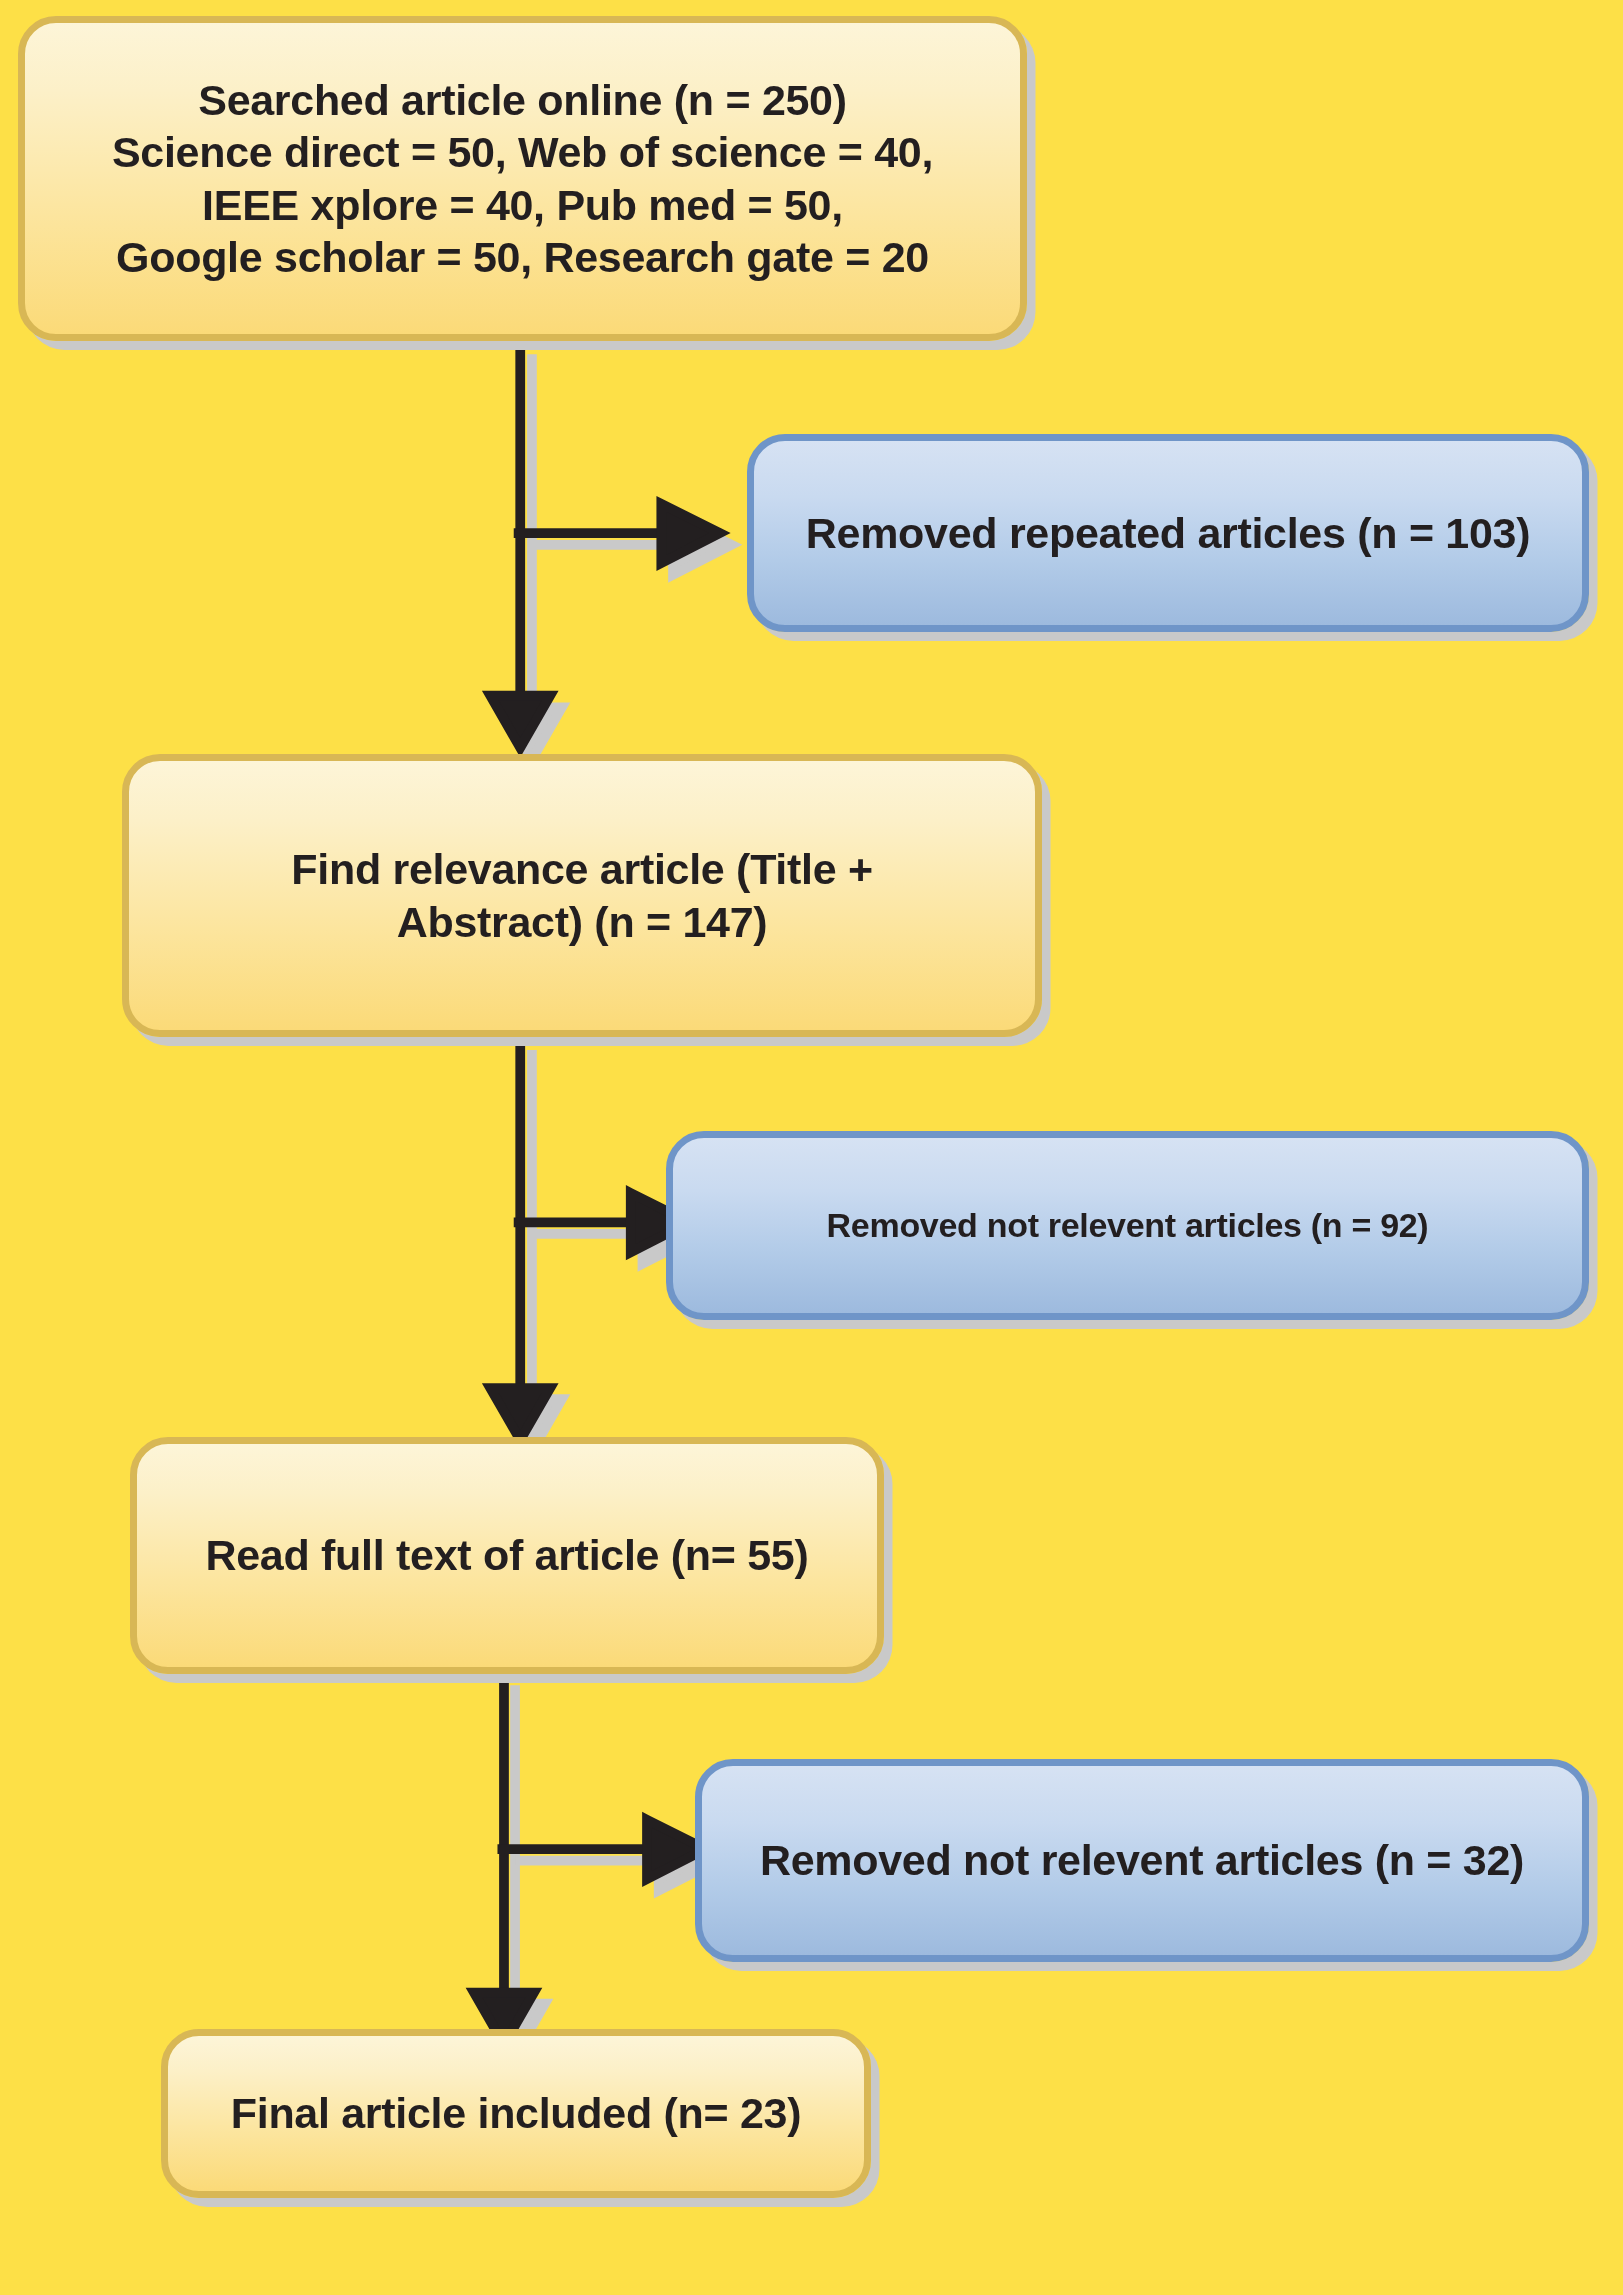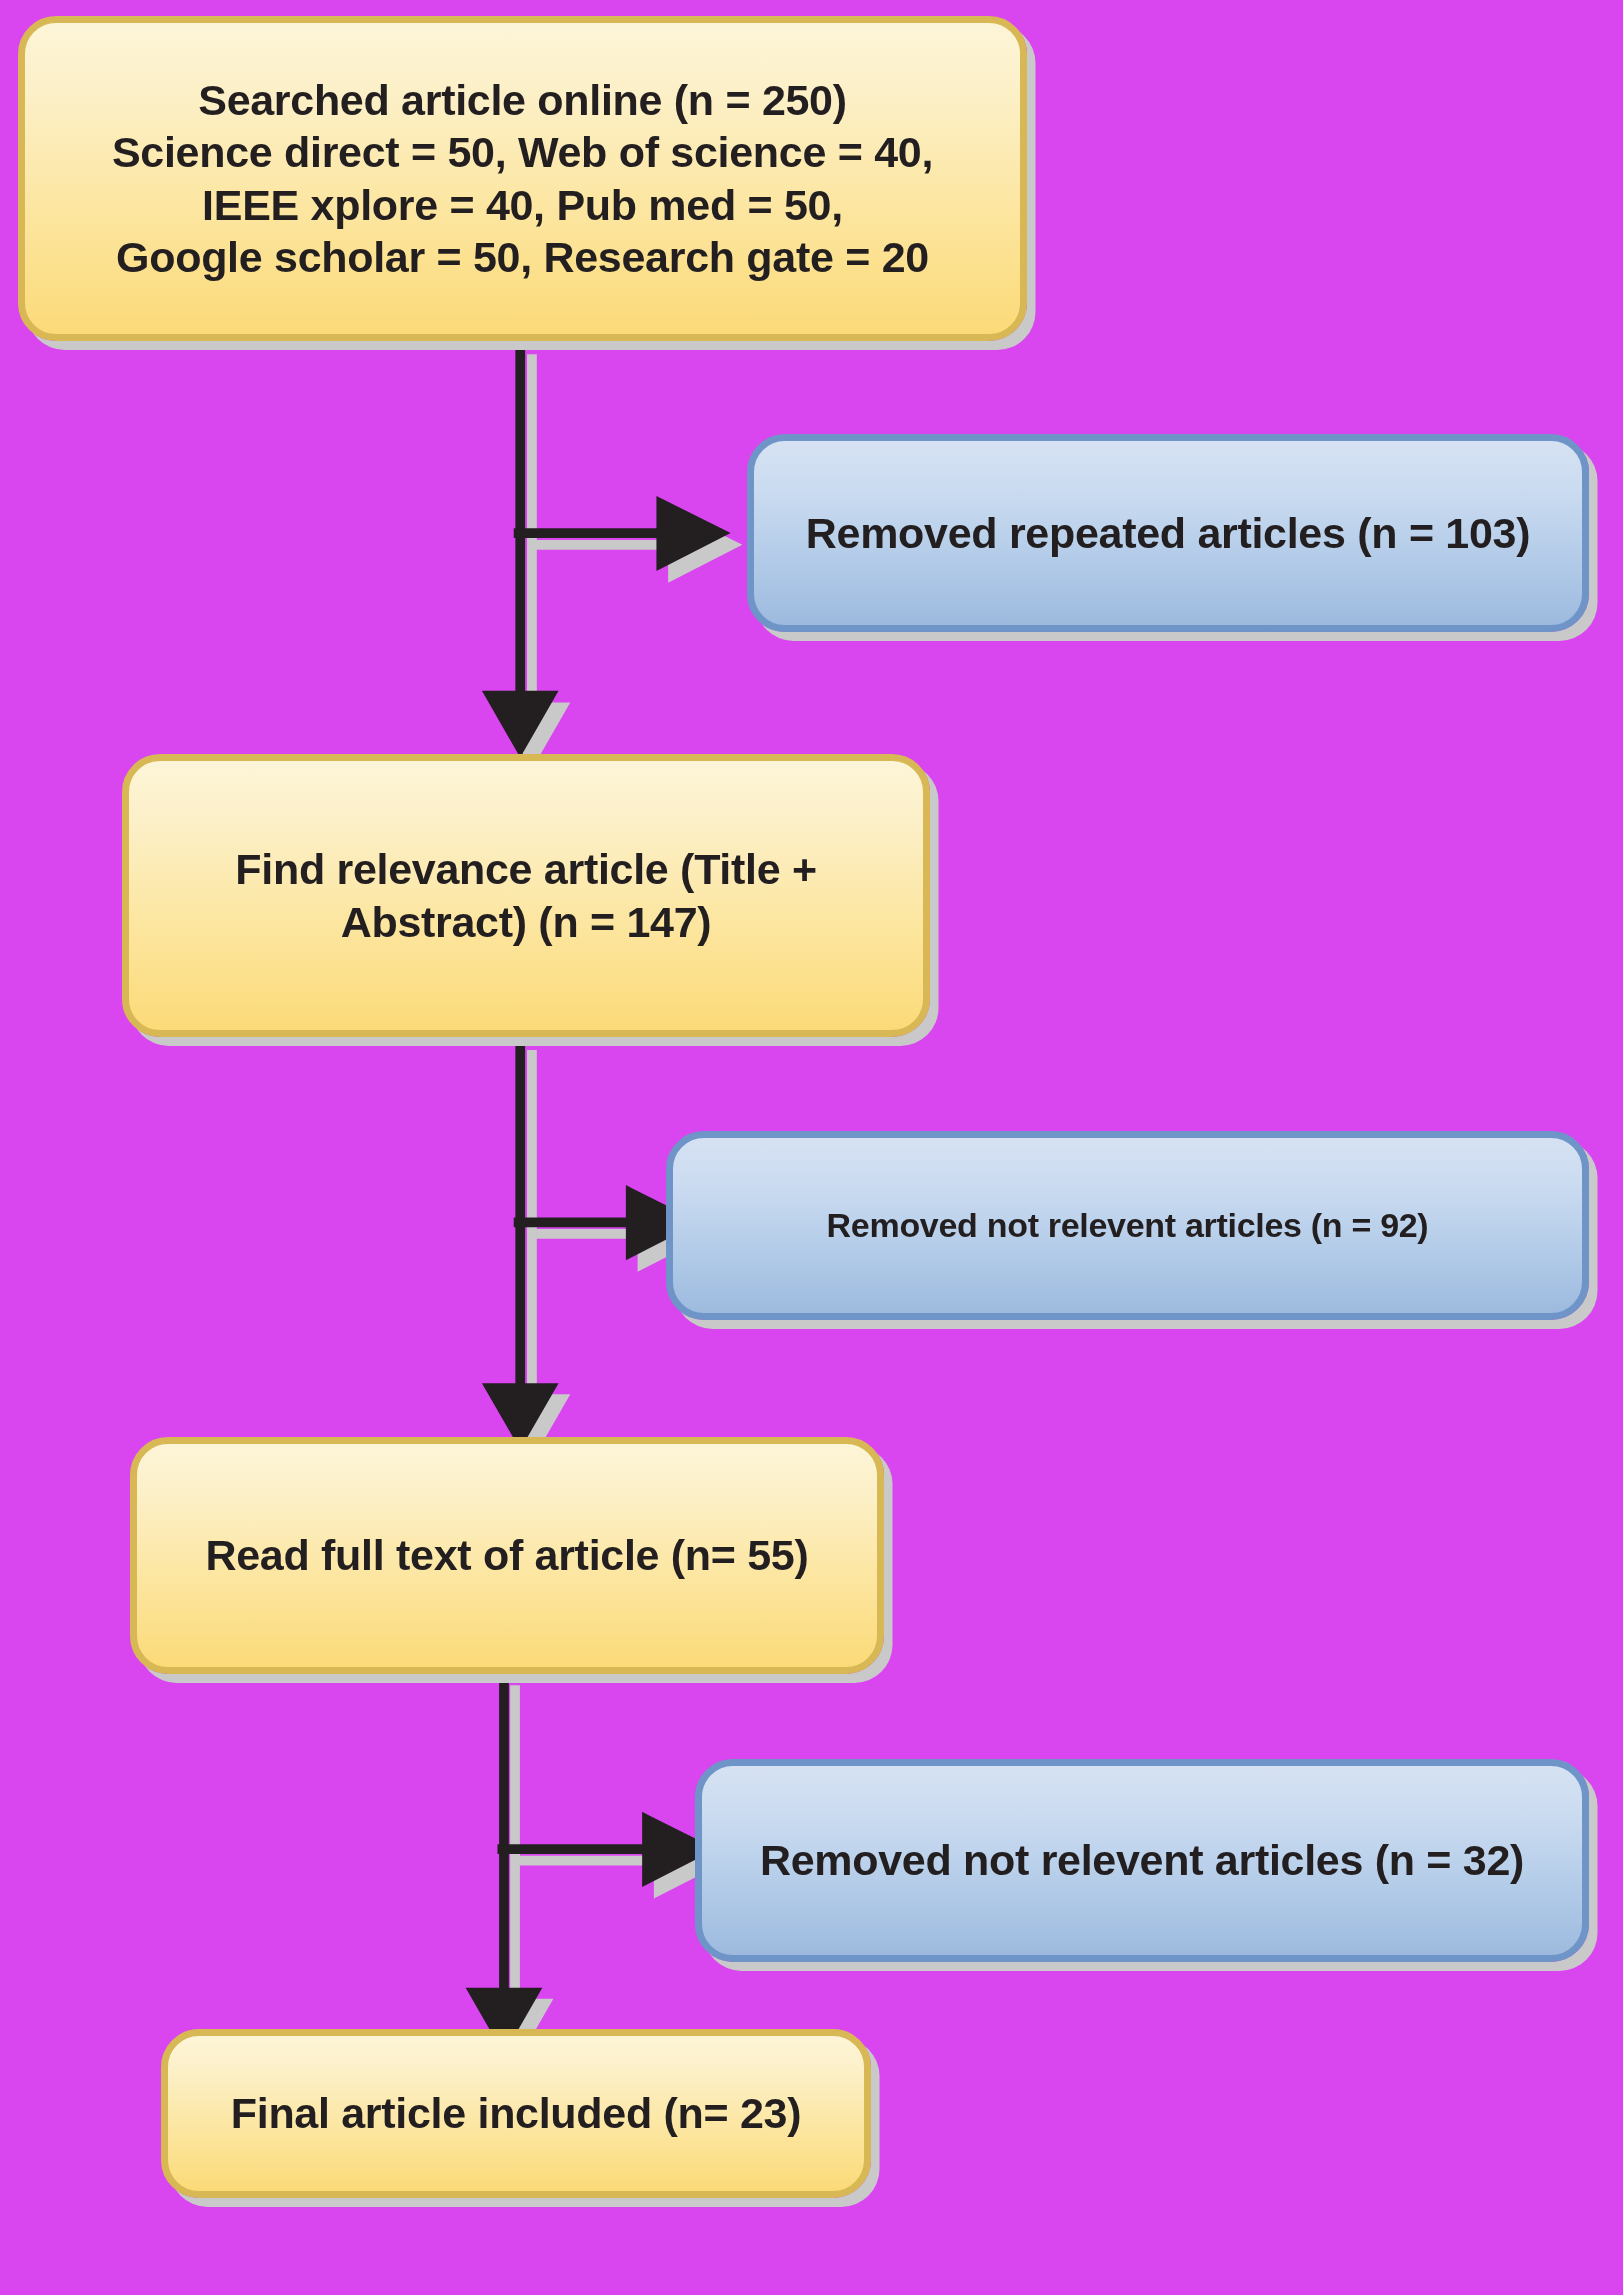--- a/index.html
+++ b/index.html
@@ -7,21 +7,21 @@
     padding: 0;
     background: #ffffff;
   }
   body {
     font-family: "Liberation Sans", sans-serif;
   }
   #canvas {
     position: relative;
     width: 1623px;
     height: 2295px;
-    background: #d946ef;
+    background: #fde047;
     overflow: hidden;
   }
 
   
   .node {
     position: absolute;
     box-sizing: border-box;
     border-radius: 38px;
     display: flex;
     align-items: center;
@@ -112,21 +112,21 @@
     <span class="label">Searched article online (n = 250)
 Science direct = 50,  Web of science = 40,
 IEEE xplore = 40,   Pub med = 50,
 Google scholar = 50,  Research gate = 20</span>
   </div>
 
   <div class="node blue" style="left:747px; top:434px; width:842px; height:198px; font-size:43px; padding:0 9px;">
     <span class="label">Removed repeated articles (n = 103)</span>
   </div>
 
-  <div class="node yellow" style="left:122px; top:754px; width:808px; height:283px; font-size:43px; padding:12px 39px;">
+  <div class="node yellow" style="left:122px; top:754px; width:920px; height:283px; font-size:43px; padding:12px 39px;">
     <span class="label">Find relevance article (Title +
 Abstract) (n = 147)</span>
   </div>
 
   <div class="node blue" style="left:666px; top:1131px; width:923px; height:189px; font-size:34px; padding:0 9px;">
     <span class="label">Removed not relevent articles (n = 92)</span>
   </div>
 
   <div class="node yellow" style="left:130px; top:1437px; width:754px; height:237px; font-size:43px; padding:1px 9px;">
     <span class="label">Read full text of article (n= 55)</span>

